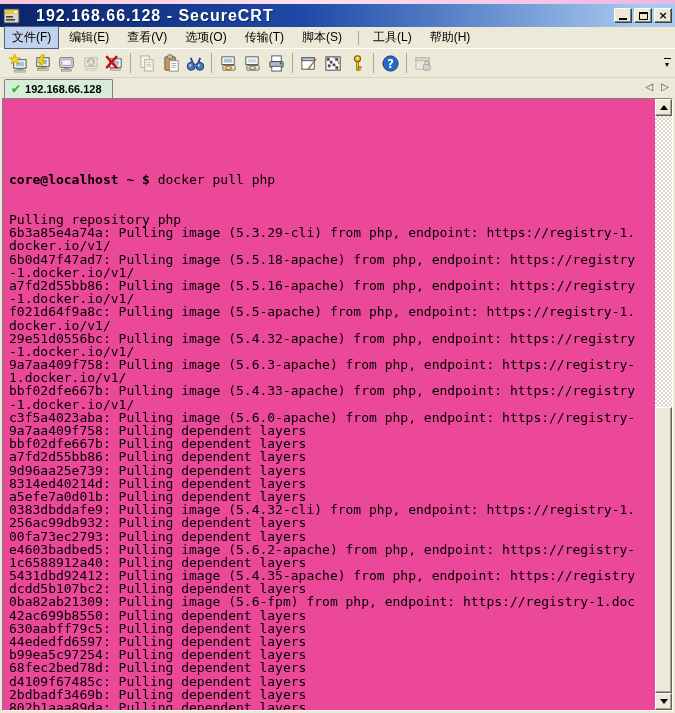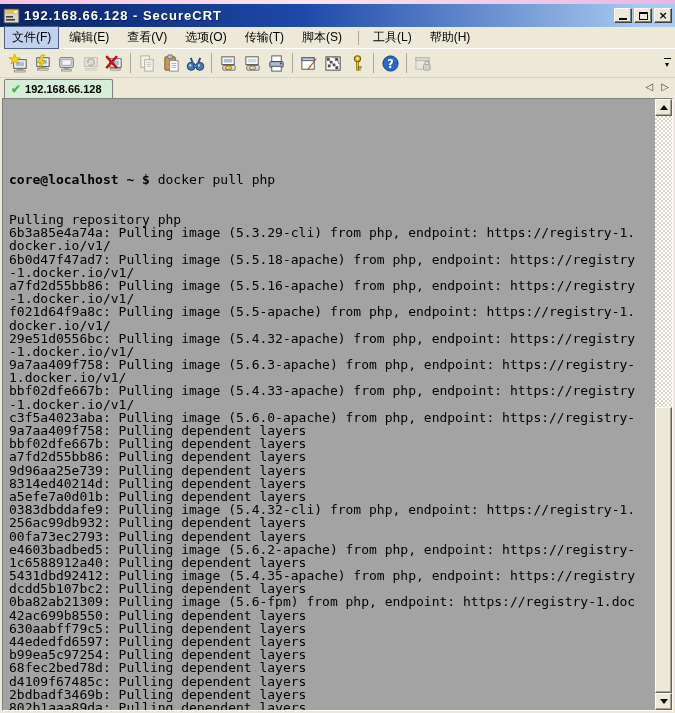--- a/index.html
+++ b/index.html
@@ -8,22 +8,22 @@
 
   .window { position:absolute; inset:0; display:flex; flex-direction:column; }
 
   
   .desktop-strip { height:4px; background:linear-gradient(90deg,#f6c4da 0%,#fbe3ef 45%,#e9b6e4 100%); }
 
   
   .titlebar { height:23px; background:linear-gradient(90deg,#0a246a 0%,#1e49a8 45%,#a6caf0 95%);
     display:flex; align-items:center; padding:0 3px; }
   .app-icon { width:17px; height:16px; margin-right:4px; flex:0 0 auto; }
-  .title-text { color:#fff; font-weight:bold; font-size:13px; letter-spacing:1px;
-    text-shadow:1px 1px 0 rgba(0,0,0,.4); flex:1; white-space:nowrap; overflow:hidden; }
+  .title-text { color:#fff; font-weight:bold; font-size:16px; letter-spacing:1px;
+    text-shadow:1px 1px 0 rgba(0,0,0,.4); flex:1; white-space:nowrap; overflow:hidden;margin-left:12px; }
   .win-controls { display:flex; gap:2px; }
   .wbtn { width:18px; height:15px; background:#ece9d8; border:1px solid;
     border-color:#ffffff #404040 #404040 #ffffff; box-shadow:inset -1px -1px 0 #808080;
     display:flex; align-items:center; justify-content:center; font-size:10px; font-weight:bold;
     color:#000; cursor:default; line-height:1; }
   .glyph-min { width:8px; height:2px; background:#000; margin-top:7px; }
   .glyph-max { width:9px; height:8px; border:1px solid #000; border-top:2px solid #000; }
   .glyph-close { font-size:11px; font-weight:bold; font-family:"DejaVu Sans",sans-serif; }
 
   
@@ -49,21 +49,21 @@
   .tabbar { height:20px; background:#ece9d8; display:flex; align-items:flex-end; padding-left:4px; position:relative; }
   .tab { display:flex; align-items:center; gap:4px; background:#d8edd8;
     border:1px solid #808080; border-bottom:none; border-radius:2px 2px 0 0;
     padding:2px 10px 3px 6px; font-size:11px; font-weight:bold; color:#000; height:19px; }
   .tab .check { color:#3db83d; font-size:12px; font-weight:bold; }
   .tab-arrows { position:absolute; right:6px; top:3px; display:flex; gap:8px;
     font-size:10px; color:#404040; font-family:"DejaVu Sans",sans-serif; }
 
   
   .terminal-wrap { flex:1; position:relative; background:#ece9d8; padding:0 2px 2px 2px; }
-  .terminal { position:absolute; inset:0 2px 2px 2px; background:#a3a3a3;
+  .terminal { position:absolute; inset:0 2px 2px 2px; background:#ec4899;
     border:1px solid; border-color:#808080 #fff #fff #808080; overflow:hidden; }
   .term-text { position:absolute; left:3px; top:0; right:18px; bottom:0; overflow:hidden;
     padding:48px 0 0 3px; font-family:"DejaVu Sans Mono", monospace; font-size:13px;
     line-height:13.2px; color:#000; white-space:pre; }
   .tline { height:13.2px; }
   .tline .bold { font-weight:bold; }
 
   
   .scrollbar { position:absolute; top:0; right:0; width:17px; bottom:0;
     display:flex; flex-direction:column; }

